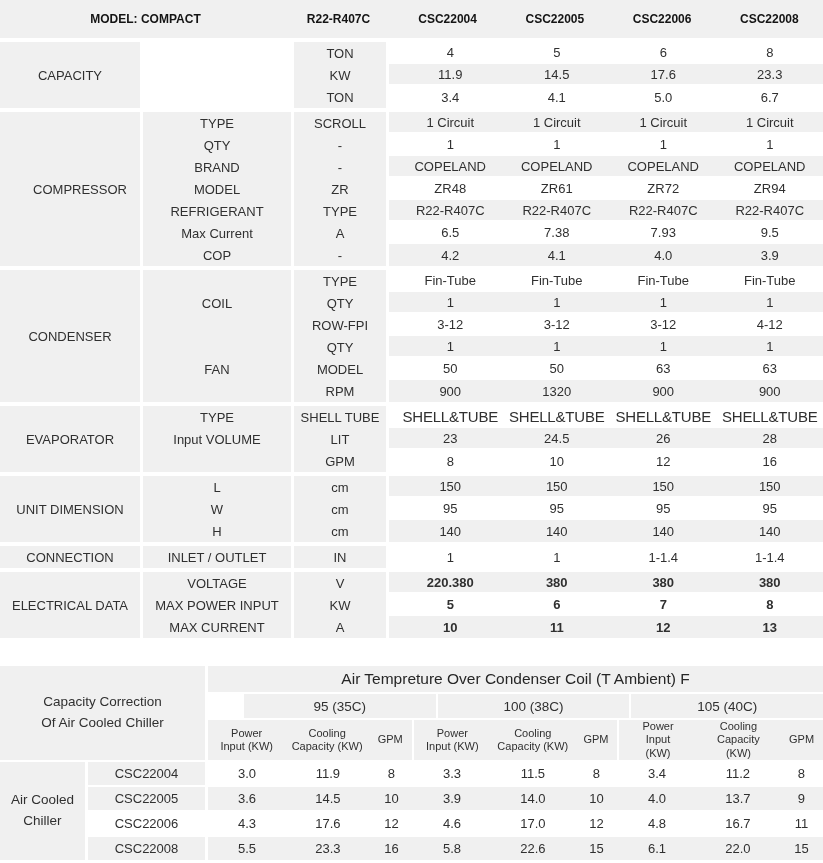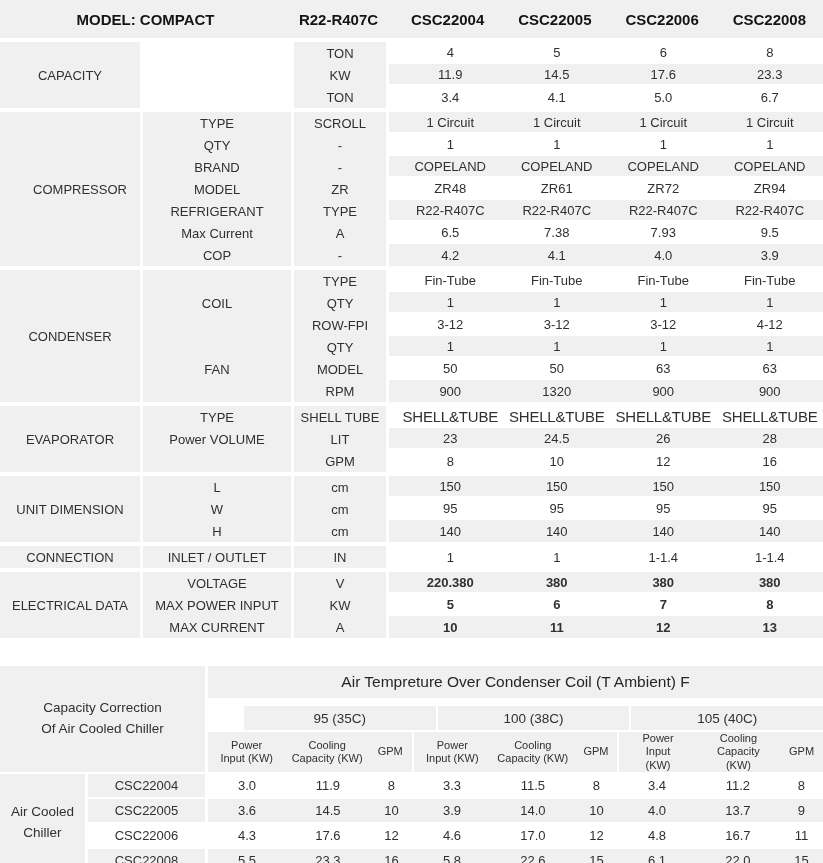--- a/index.html
+++ b/index.html
@@ -6,21 +6,21 @@
   html,body{margin:0;padding:0;}
   body{
     width:823px;height:863px;overflow:hidden;background:#fff;
     font-family:"Liberation Sans", sans-serif;color:var(--txt);
   }
   .cellc{display:flex;align-items:center;justify-content:center;text-align:center;}
   
   .spec-header{
     display:grid;grid-template-columns:291px 95px 1fr;height:38px;
     background:var(--shade);margin-bottom:4px;
-    font-weight:bold;font-size:15px;color:var(--htxt);
+    font-weight:bold;font-size:12px;color:var(--htxt);
   }
   .h-models{display:grid;grid-template-columns:repeat(4,1fr);padding-left:8px;}
   .section{
     display:grid;grid-template-columns:140px 148px 92px 1fr;
     column-gap:3px;margin-bottom:4px;
   }
   .sec-name{grid-column:1;background:var(--shade);font-size:13px;}
   .sec-col{display:flex;flex-direction:column;background:var(--shade);}
   .sec-col.labels{grid-column:2;}
   .sec-col.units{grid-column:3;}
@@ -35,21 +35,21 @@
   .stripe.gray{background:var(--shade);}
   .stripe .val{font-size:13px;}
   .stripe.small .val{font-size:15px;letter-spacing:-0.2px;}
   
   .corr-table{margin-top:28px;}
   .corr-head{display:grid;grid-template-columns:205px 1fr;column-gap:3px;}
   .corr-left{
     background:var(--shade);font-size:13.5px;line-height:1.55;
     white-space:pre-line;
   }
-  .corr-title{height:32px;background:var(--shade);font-size:15.5px;margin-bottom:8px;color:#262626;}
+  .corr-title{height:26px;background:var(--shade);font-size:15.5px;margin-bottom:2px;color:#262626;}
   .corr-groups,.corr-colheads{display:grid;grid-template-columns:repeat(3,1fr);column-gap:2px;}
   .corr-groups{margin-bottom:2px;padding-left:36px;}
   .corr-group-label{height:24px;background:var(--shade);font-size:13.5px;}
   .corr-colgroup{height:40px;background:var(--shade);display:grid;grid-template-columns:38% 41% 21%;}
   .corr-colhead{font-size:11px;line-height:1.2;white-space:pre-line;}
   .corr-rows{
     display:grid;grid-template-columns:85px 117px 1fr;grid-auto-rows:23px;
     gap:2px 3px;margin-top:2px;
   }
   .corr-rowgroup{grid-column:1;grid-row:1 / span 4;background:var(--shade);font-size:13.5px;line-height:1.55;white-space:pre-line;}
@@ -220,21 +220,21 @@
               <div class="val cellc">1320</div>
               <div class="val cellc">900</div>
               <div class="val cellc">900</div>
             </div>
           </div>
         </div>
         <div class="section" style="grid-template-rows: repeat(3, 22px);">
           <div class="sec-name cellc" style="grid-row: 1 / span 3;">EVAPORATOR</div>
           <div class="sec-col labels" style="grid-row: 1 / span 3;">
             <div class="label-cell cellc" style="height: 22px;">TYPE</div>
-            <div class="label-cell cellc" style="height: 22px;">Power VOLUME</div>
+            <div class="label-cell cellc" style="height: 22px;">Input VOLUME</div>
           </div>
           <div class="sec-col units" style="grid-row: 1 / span 3;">
             <div class="unit-cell cellc">SHELL TUBE</div>
             <div class="unit-cell cellc">LIT</div>
             <div class="unit-cell cellc">GPM</div>
           </div>
           <div class="sec-data" style="grid-row: 1 / span 3;">
             <div class="stripe small">
               <div class="val cellc">SHELL&amp;TUBE</div>
               <div class="val cellc">SHELL&amp;TUBE</div>

